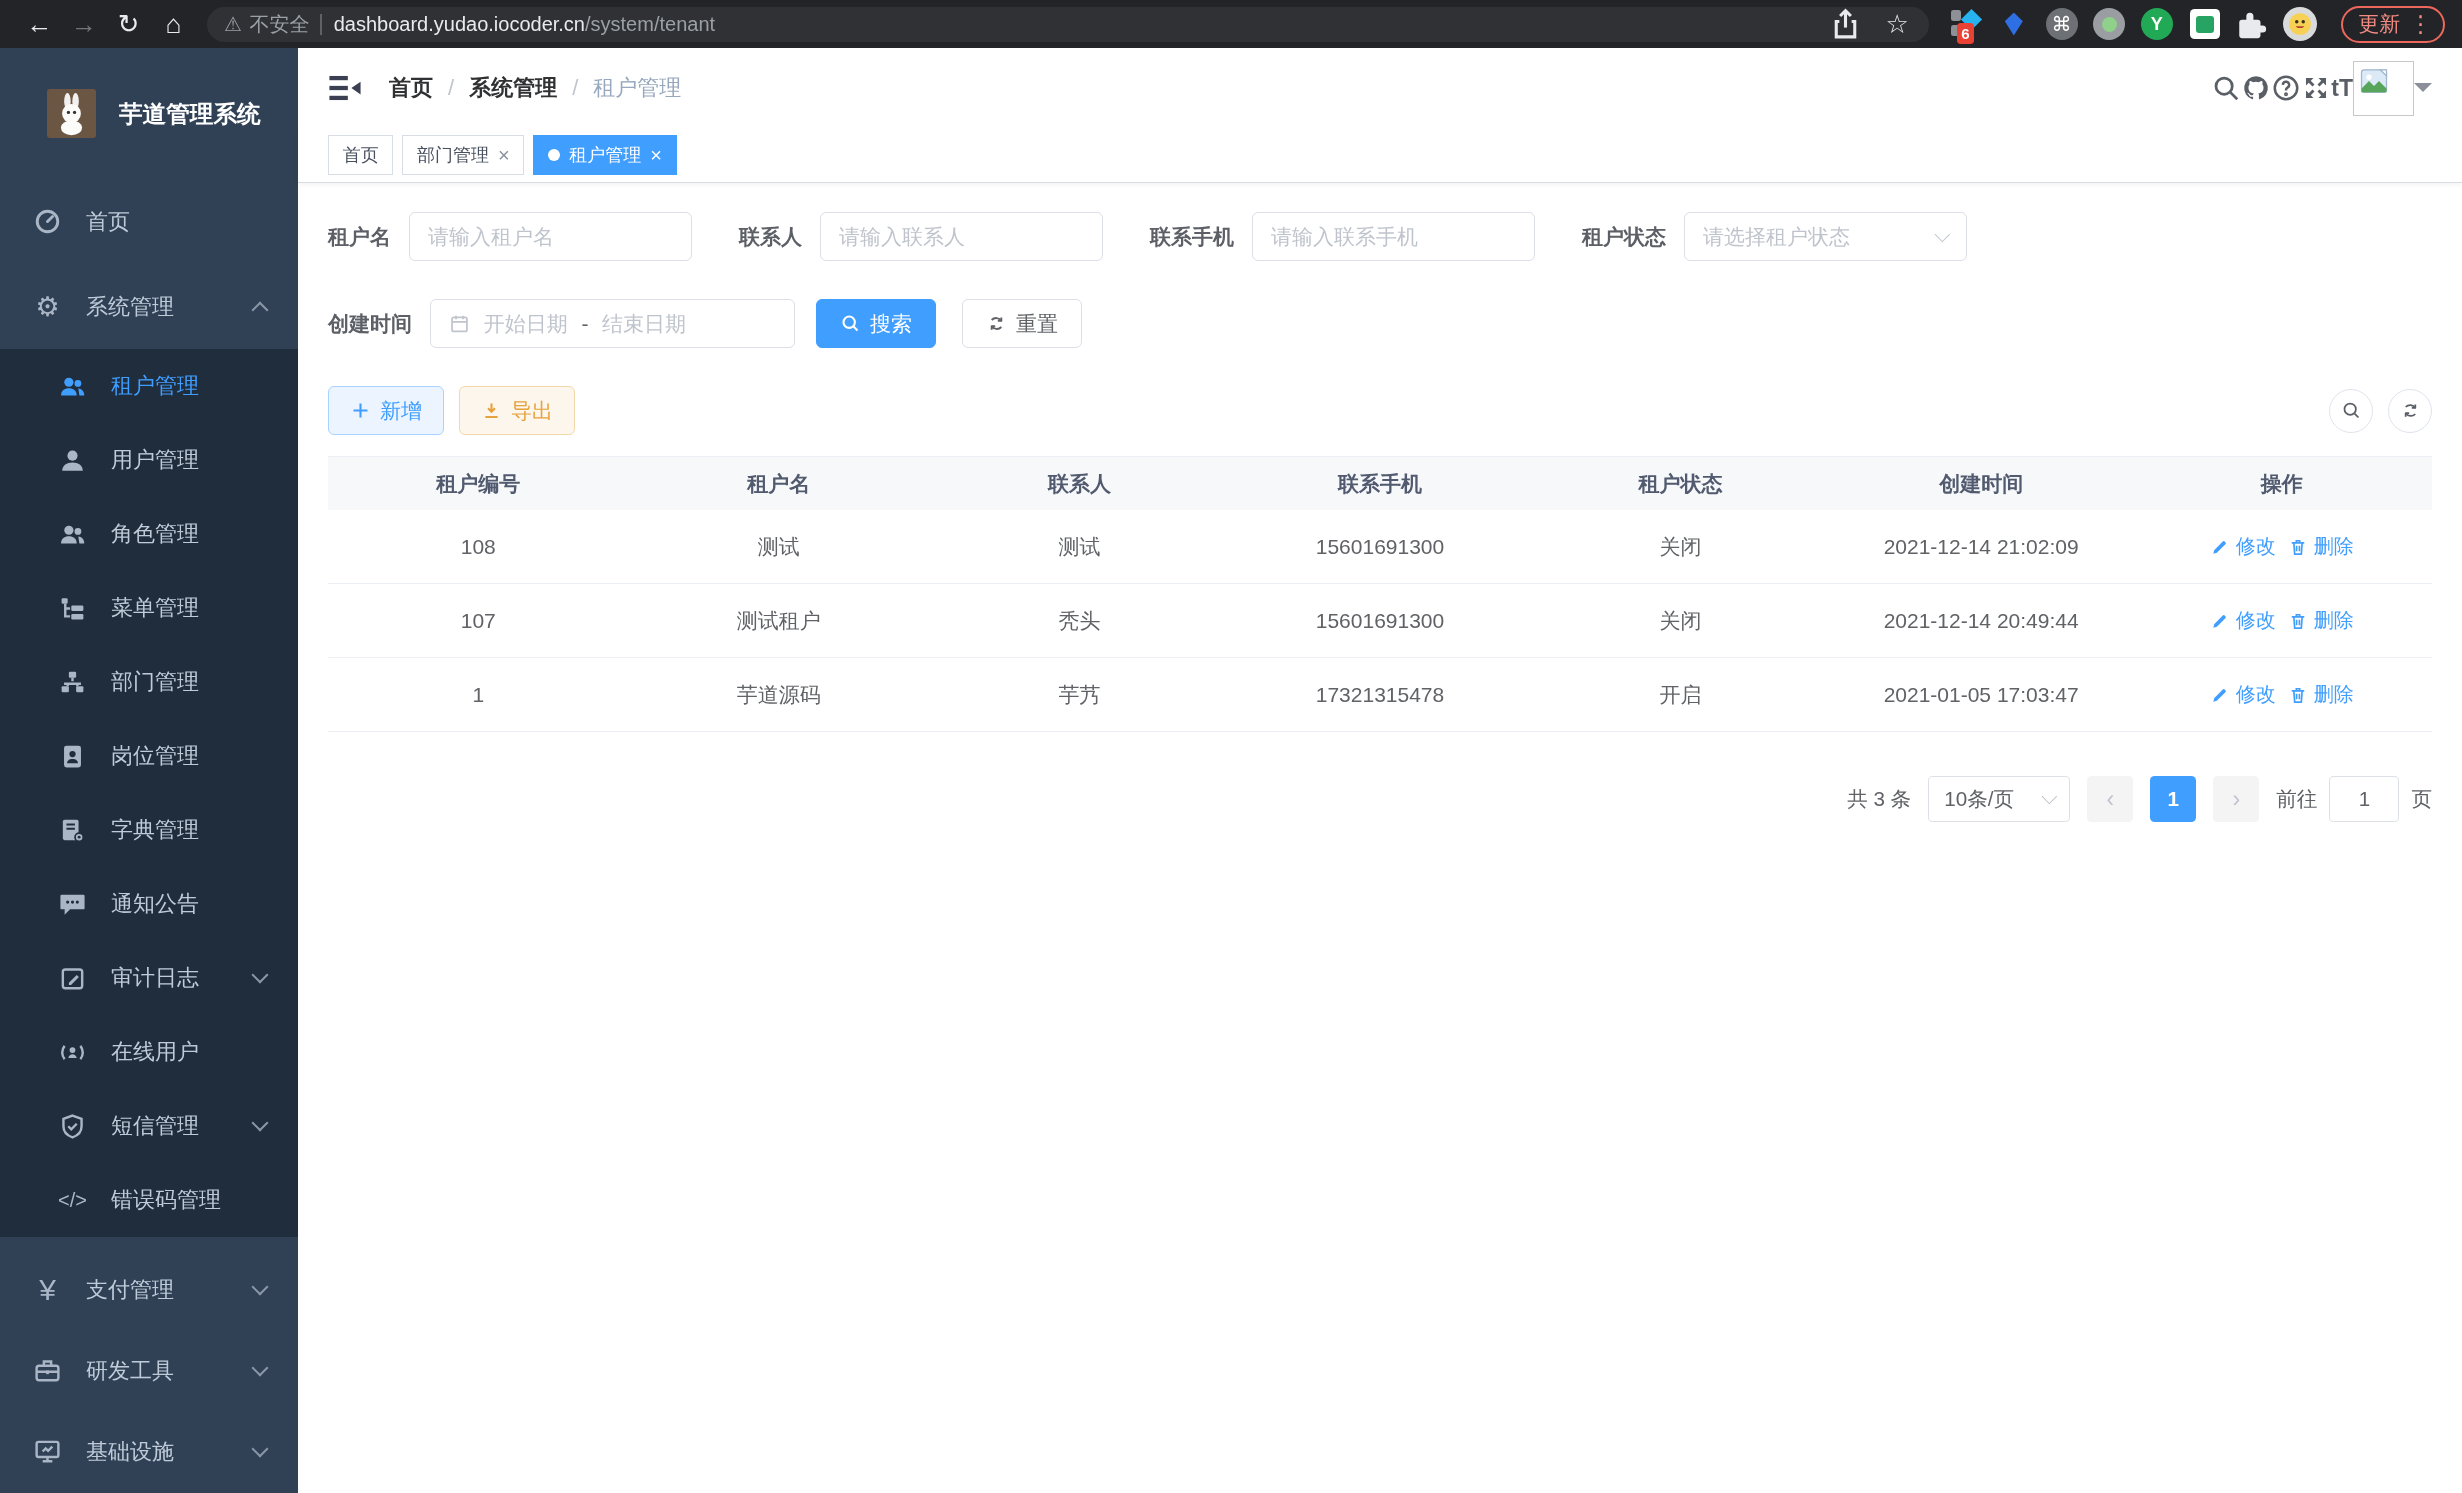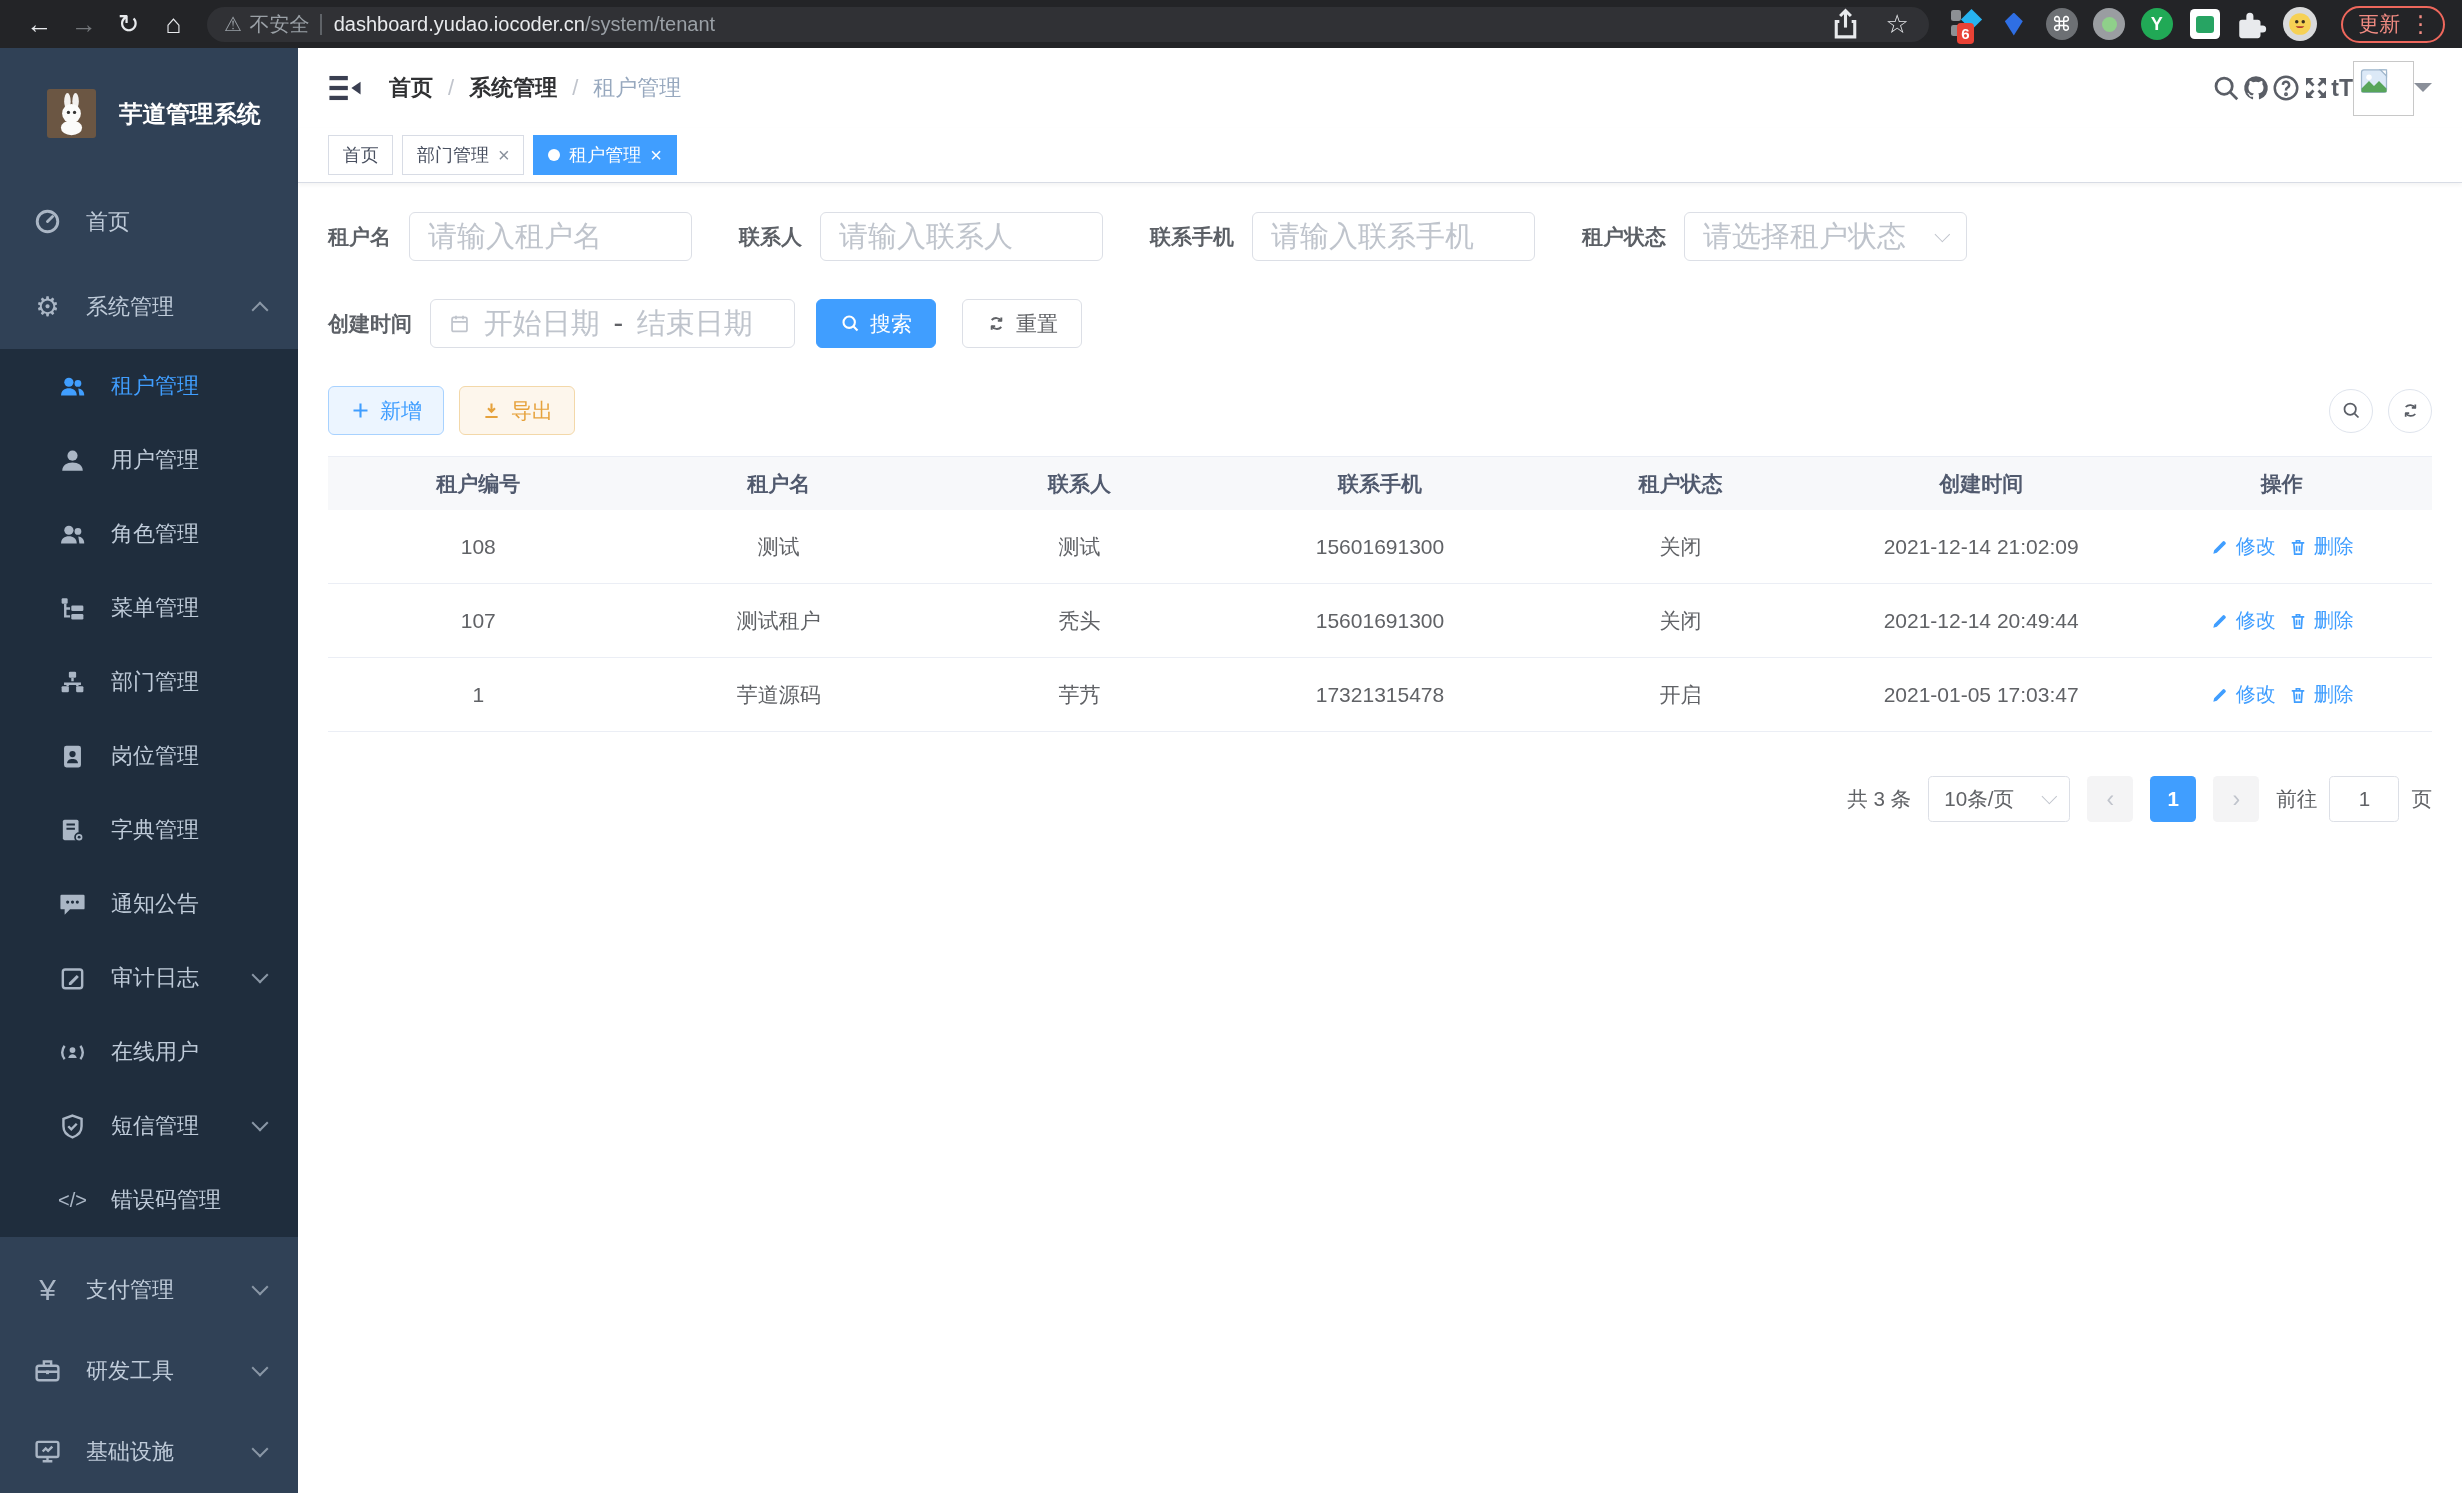--- a/index.html
+++ b/index.html
@@ -96,21 +96,21 @@
   .tag.active { background:#409eff; border-color:#409eff; color:#fff; }
   .tag.active .tag-close { color:#fff; }
   .tag-dot { width:12px; height:12px; border-radius:50%; background:#fff; }
 
   
   .content { flex:1; padding:29px 30px 0; overflow:hidden; }
   .filter-row { display:flex; align-items:center; margin-bottom:38px; }
   .fgroup { display:flex; align-items:center; margin-right:47px; }
   .flabel { font-size:21px; font-weight:700; color:#5c6066; margin-right:18px; white-space:nowrap; }
   .finput { height:49px; border:1.5px solid #dcdfe6; border-radius:6px; background:#fff;
-    display:flex; align-items:center; padding:0 18px; font-size:29px; color:#bfc4cc; }
+    display:flex; align-items:center; padding:0 18px; font-size:21px; color:#bfc4cc; }
   .finput.text { width:283px; }
   .finput.select { width:283px; justify-content:space-between; }
   .finput.date { width:365px; gap:13.7px; }
   .sel-arrow { width:10.7px; height:10.7px; border-right:1.9px solid #c0c4cc;
     border-bottom:1.9px solid #c0c4cc; transform:rotate(45deg); margin-top:-4.6px; }
   .date-sep { color:#606266; }
   .btn { height:49px; border-radius:6px; display:inline-flex; align-items:center;
     justify-content:center; gap:9px; font-size:21px; cursor:pointer; border:1.5px solid transparent; }
   .btn svg { width:21px; height:21px; }
   .btn.primary { background:#409eff; border-color:#409eff; color:#fff; padding:0 23px; }

